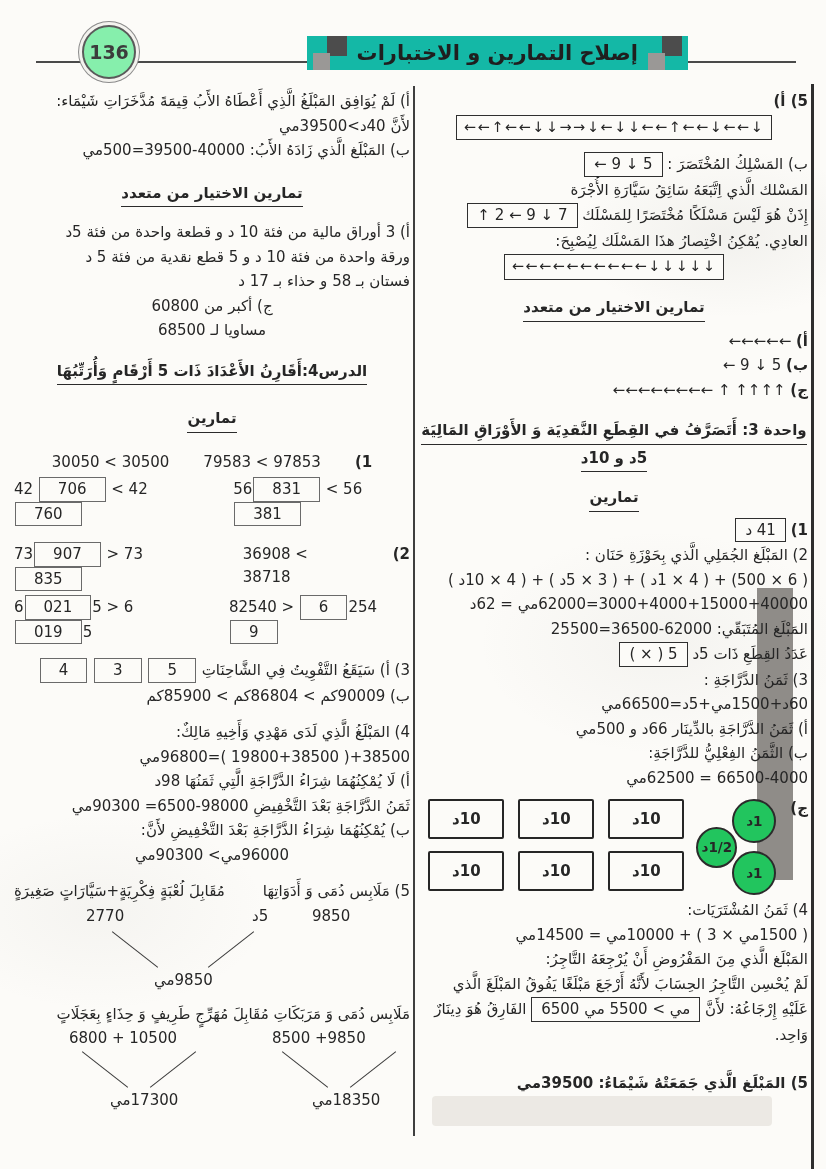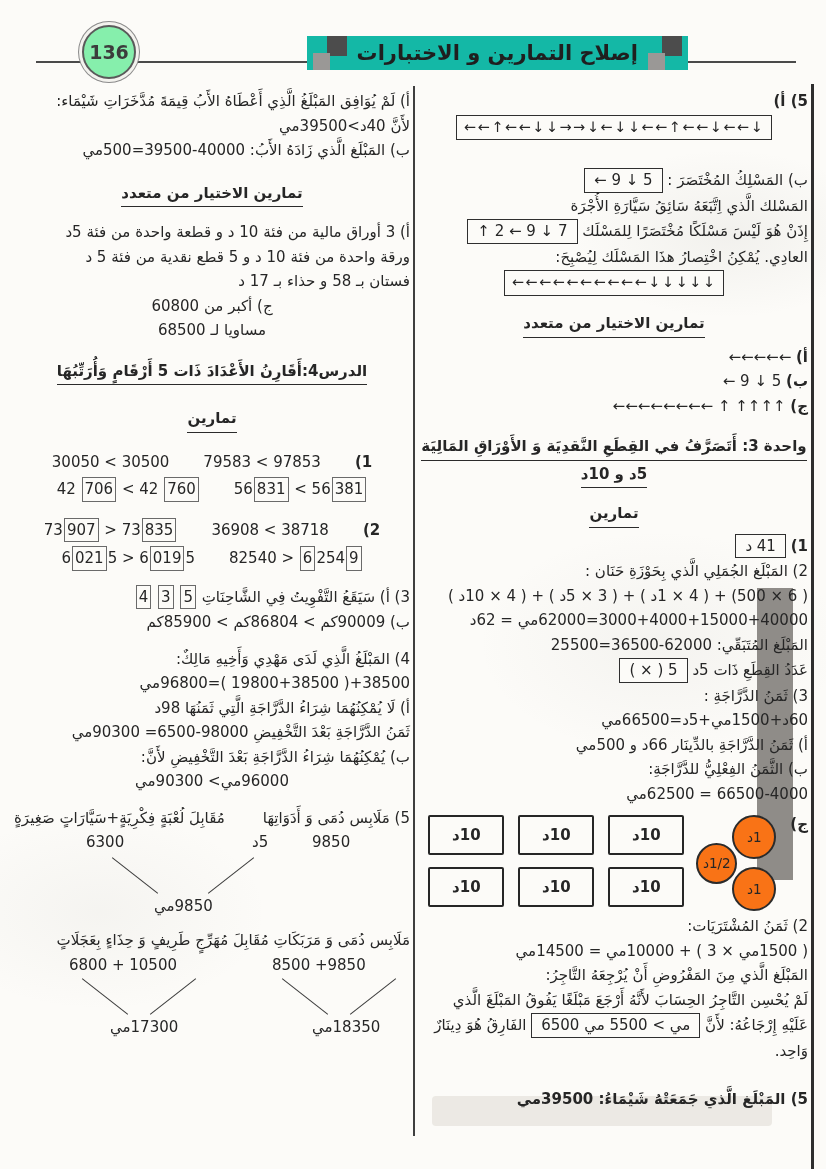--- a/index.html
+++ b/index.html
@@ -31,28 +31,28 @@
   .col-left{left:14px;width:396px;}
   .ln{margin:2px 0;text-align:right;}
   .ctr{text-align:center;}
   .bold{font-weight:bold;}
   .title-u{font-weight:bold;display:inline-block;border-bottom:1.6px solid #2b2b2b;padding-bottom:2px;}
   .ltr{direction:ltr;unicode-bidi:isolate;}
   .ovr{direction:ltr;unicode-bidi:bidi-override;}
   .abox{display:inline-block;border:1.5px solid #2f2f2f;padding:1px 7px;letter-spacing:1.5px;
         font-size:14.5px;background:#fcfbf8;}
   .vbox{display:inline-block;border:1.5px solid #2f2f2f;padding:0 9px;background:#fcfbf8;}
-  .dbox{display:inline-block;border:1px solid #6a6a6a;padding:0 2px;margin:0 1px;}
+  .dbox{display:inline-block;border:1px solid #6a6a6a;padding:0 18px;margin:0 1px;}
   .cmprow{display:flex;direction:rtl;justify-content:center;gap:34px;margin:4px 0;align-items:baseline;}
   .cmprow .lbl{font-weight:bold;}
   
   .money{display:flex;direction:rtl;gap:10px;margin:8px 0 6px;align-items:flex-start;}
   .coins{position:relative;width:86px;height:96px;flex:0 0 auto;}
   .coin{position:absolute;width:40px;height:40px;border:2px solid #2b2b2b;border-radius:50%;
-        display:flex;align-items:center;justify-content:center;font-weight:normal;font-size:13.5px;background:#f97316;}
+        display:flex;align-items:center;justify-content:center;font-weight:bold;font-size:13.5px;background:#22c55e;}
   .coin.c1{right:4px;top:2px;}
   .coin.ch{left:2px;top:30px;width:37px;height:37px;}
   .coin.c2{right:4px;top:54px;}
   .notes{display:grid;grid-template-columns:repeat(3,76px);gap:12px 14px;direction:rtl;padding-top:2px;}
   .note{height:36px;border:2px solid #262626;border-radius:2px;display:flex;align-items:center;
         justify-content:center;font-weight:bold;font-size:15px;background:#fcfbf8;}
   
   .tree{position:relative;direction:ltr;height:96px;margin:2px 0;}
   .tree .tv{position:absolute;font-size:15px;white-space:nowrap;}
   .diag{position:absolute;width:58px;height:0;border-top:1.6px solid #3a3a3a;}
@@ -87,21 +87,21 @@
   <div class="graystrip"></div>
   <div class="ghostbox"></div>
 
   <div class="col col-right">
 
     <div class="ln bold">5) أ)</div>
     <div class="ln ctr">
       <span class="abox ovr">←←↑←←↓↓→→↓←↓↓←←↑←←↓←←↓</span>
     </div>
 
-    <div class="ln" style="margin-top:28px">
+    <div class="ln" style="margin-top:12px">
       <span>ب) المَسْلِكُ المُخْتَصَرَ :</span>
       <span class="vbox ovr">← 9 ↓ 5</span>
     </div>
     <div class="ln">المَسْلك الَّذي اِتَّبَعَهُ سَائِقُ سَيَّارَةِ الأُجْرَة</div>
     <div class="ln">
       <span>إِذَنْ هُوَ لَيْسَ مَسْلَكًا مُخْتَصَرًا لِلمَسْلَك</span>
       <span class="vbox ovr">↑ 2 ← 9 ↓ 7</span>
     </div>
     <div class="ln">العادِي. يُمْكِنُ اخْتِصارُ هذَا المَسْلَك لِيُصْبِحَ:</div>
     <div class="ln ctr">
@@ -163,21 +163,21 @@
       <span class="notes">
         <span class="note">10د</span>
         <span class="note">10د</span>
         <span class="note">10د</span>
         <span class="note">10د</span>
         <span class="note">10د</span>
         <span class="note">10د</span>
       </span>
     </div>
 
-    <div class="ln">2) ثَمَنُ المُشْتَرَيَات:</div>
+    <div class="ln">4) ثَمَنُ المُشْتَرَيَات:</div>
     <div class="ln">( 1500مي × 3 ) + 10000مي = 14500مي</div>
     <div class="ln">المَبْلَغ الَّذي مِنَ المَفْرُوضِ أَنْ يُرْجِعَهُ التَّاجِرُ:</div>
     <div class="ln">لَمْ يُحْسِن التَّاجِرُ الحِسَابَ لأَنَّهُ أَرْجَعَ مَبْلَغًا يَفُوقُ المَبْلَغَ الَّذي</div>
     <div class="ln">
       <span>عَلَيْهِ إِرْجَاعُهُ: لأَنَّ</span>
       <span class="vbox ltr">6500 مي &gt; 5500 مي</span>
       <span>الفَارِقُ هُوَ دِينَارٌ</span>
     </div>
     <div class="ln">وَاحِد.</div>
 
@@ -238,21 +238,21 @@
     <div class="ln">أ) لَا يُمْكِنُهُمَا شِرَاءُ الدَّرَّاجَةِ الَّتِي ثَمَنُهَا 98د</div>
     <div class="ln">ثَمَنُ الدَّرَّاجَةِ بَعْدَ التَّخْفِيضِ 98000-6500= 90300مي</div>
     <div class="ln">ب) يُمْكِنُهُمَا شِرَاءُ الدَّرَّاجَةِ بَعْدَ التَّخْفِيضِ لأَنَّ:</div>
     <div class="ln ctr">96000مي&gt; 90300مي</div>
 
     <div class="ln headsplit" style="margin-top:14px">
       <span>5) مَلَابِس دُمَى وَ أَدَوَاتِهَا</span>
       <span>مُقَابِلَ لُعْبَةٍ فِكْرِيَةٍ+سَيَّارَاتٍ صَغِيرَةٍ</span>
     </div>
     <div class="tree">
-      <span class="tv" style="left:72px;top:0">6300</span>
+      <span class="tv" style="left:72px;top:0">2770</span>
       <span class="tv" style="left:238px;top:0" dir="rtl">5د</span>
       <span class="tv" style="left:298px;top:0">9850</span>
       <span class="diag d-l" style="left:92px;top:44px"></span>
       <span class="diag d-r" style="left:188px;top:44px"></span>
       <span class="tv" style="left:140px;top:64px" dir="rtl">9850مي</span>
     </div>
     <div class="ln">مَلَابِس دُمَى وَ مَرَبَكَاتِ مُقَابِلَ مُهَرِّجٍ طَرِيفٍ وَ حِذَاءٍ بِعَجَلَاتٍ</div>
     <div class="tree">
       <span class="tv" style="left:55px;top:0">6800 + 10500</span>
       <span class="tv" style="left:258px;top:0">8500 +9850</span>

